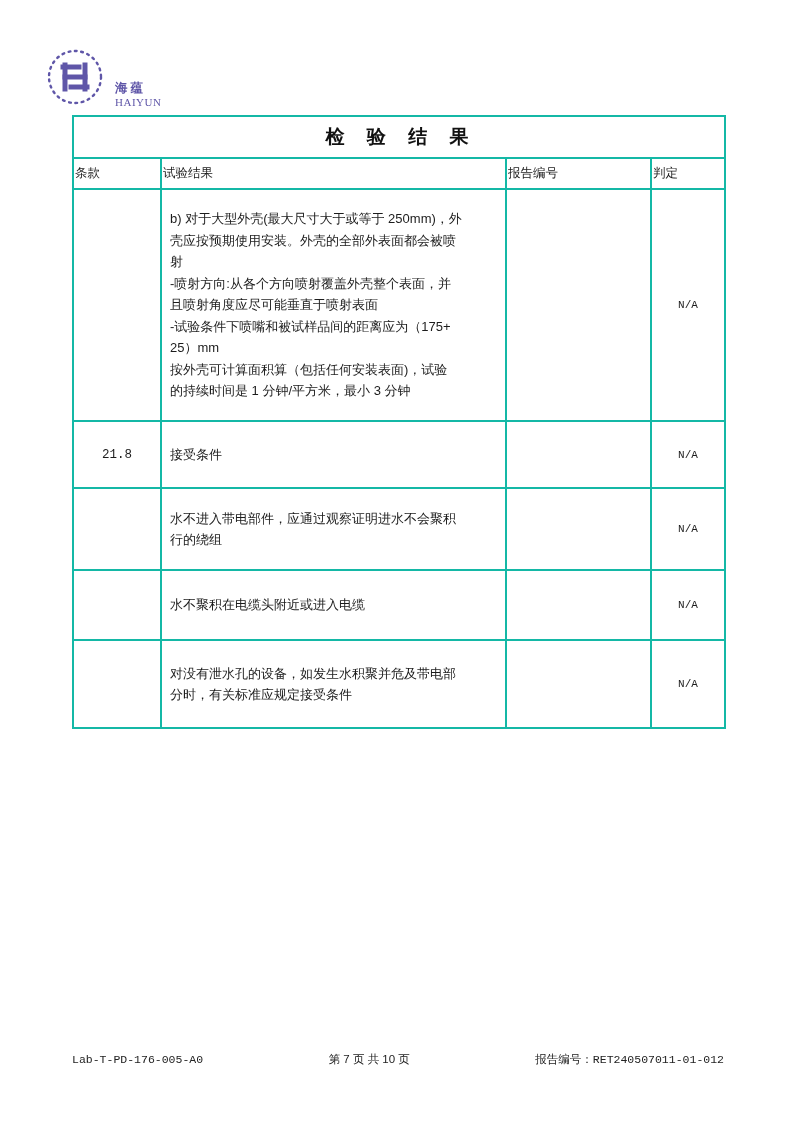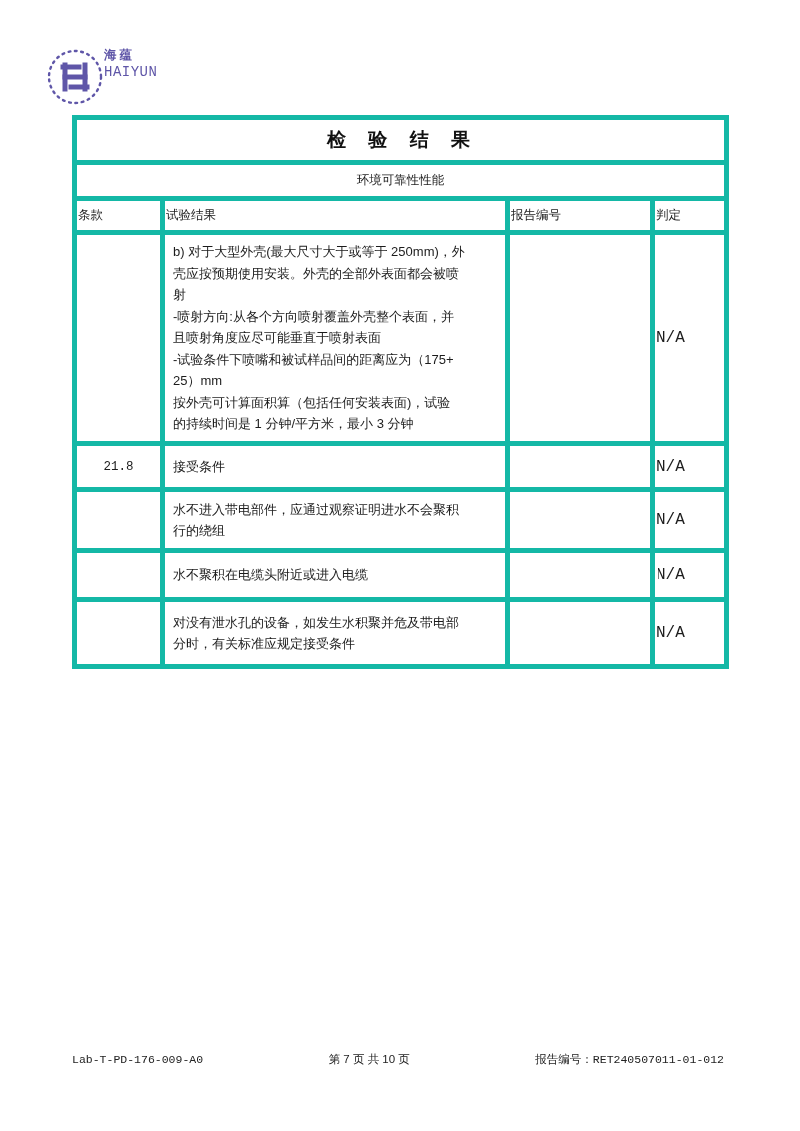--- a/index.html
+++ b/index.html
@@ -8,67 +8,67 @@
     background: #ffffff;
     position: relative;
     font-family: "Liberation Sans", sans-serif;
     color: #1c1c1c;
     overflow: hidden;
   }
 
   
   .logo {
     position: absolute; left: 46px; top: 48px;
-    display: flex; align-items: flex-start; 
+    display: flex; align-items: flex-end; gap: 11px;
   }
   .logo-text { display: flex; flex-direction: column; line-height: 1.25; }
   .brand-cn {
     color: #5f56a8; font-size: 12.5px; font-weight: bold; letter-spacing: 3px;
   }
   .brand-en {
-    color: #5f56a8; font-size: 14px; letter-spacing: 0.5px;
-    font-family: Liberation Mono, monospace;
+    color: #5f56a8; font-size: 11px; letter-spacing: 0.5px;
+    font-family: Liberation Serif, serif;
   }
 
   
   table.report {
     position: absolute; left: 72px; top: 115px;
     width: 652px; border-collapse: collapse; table-layout: fixed;
   }
   table.report td {
-    border: 5px solid #14b8a6;
+    border: 2px solid #14b8a6;
     vertical-align: middle;
     overflow: hidden;
   }
   .title-cell {
     height: 38px; text-align: center;
     font-weight: bold; font-size: 19px;
     letter-spacing: 4px; word-spacing: 9px;
     color: #111;
   }
   .subtitle-cell { height: 29px; text-align: center; font-size: 12.5px; }
   .hdr-cell { height: 27px; text-align: left; font-size: 12.5px; }
 
   td.clause-cell {
     text-align: center;
     font-family: "Liberation Mono", monospace;
     font-size: 12.5px;
   }
   td.req-cell {
-    padding: 6px 8px;
+    padding: 18px 8px;
     font-size: 13px;
     line-height: 21.5px;
     white-space: pre-wrap;
     text-align: left;
   }
   td.result-cell { }
   td.verdict-cell {
-    text-align: left;
+    text-align: center;
     font-family: "Liberation Mono", monospace;
-    font-size: 16px;
+    font-size: 11px;
   }
   tr.r0 td { height: 194px; }
   tr.r1 td { height: 29px; }
   tr.r2 td { height: 71px; }
   tr.r3 td { height: 44px; }
   tr.r4 td { height: 32px; border-radius: 6px; }
   tr.r5 td { height: 54px; }
   tr.r6 td { height: 50px; }
 
   
@@ -108,23 +108,20 @@
     <col style="width:88px">
     <col style="width:345px">
     <col style="width:145px">
     <col style="width:74px">
   </colgroup>
   <tbody>
     <tr>
       <td class="title-cell" colspan="4">检 验 结 果</td>
     </tr>
     <tr>
-      <td class="subtitle-cell" colspan="4">环境可靠性性能</td>
-    </tr>
-    <tr>
       <td class="hdr-cell">条款</td>
       <td class="hdr-cell">试验结果</td>
       <td class="hdr-cell">报告编号</td>
       <td class="hdr-cell">判定</td>
     </tr>
 
     <tr class="r0">
       <td class="clause-cell"></td>
       <td class="req-cell">b) 对于大型外壳(最大尺寸大于或等于 250mm)，外
 壳应按预期使用安装。外壳的全部外表面都会被喷
@@ -161,16 +158,16 @@
       <td class="clause-cell"></td>
       <td class="req-cell">对没有泄水孔的设备，如发生水积聚并危及带电部
 分时，有关标准应规定接受条件</td>
       <td class="result-cell"></td>
       <td class="verdict-cell">N/A</td>
     </tr>
   </tbody>
 </table>
 
 <div class="footer">
-  <span class="code">Lab-T-PD-176-009-A0</span>
+  <span class="code">Lab-T-PD-176-005-A0</span>
   <span>第 7 页  共 10 页</span>
   <span class="code">报告编号：RET240507011-01-012</span>
 </div>
 
 </body></html>

